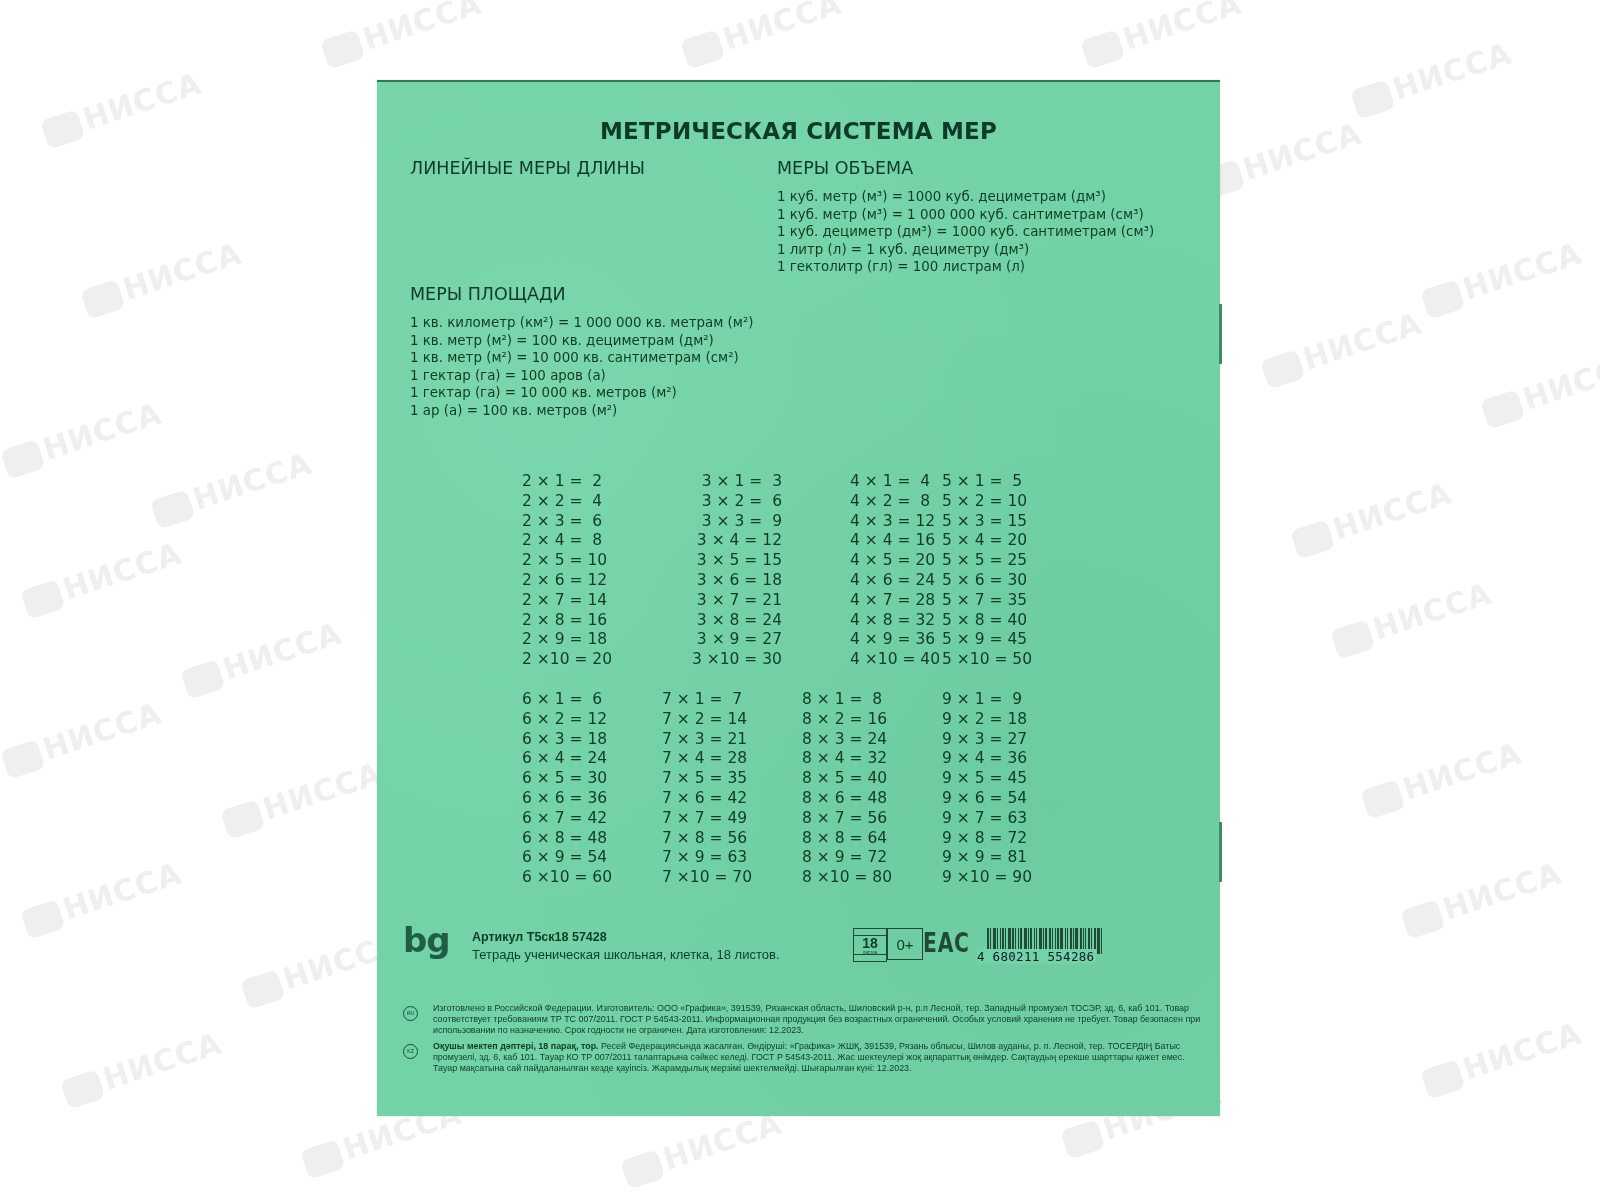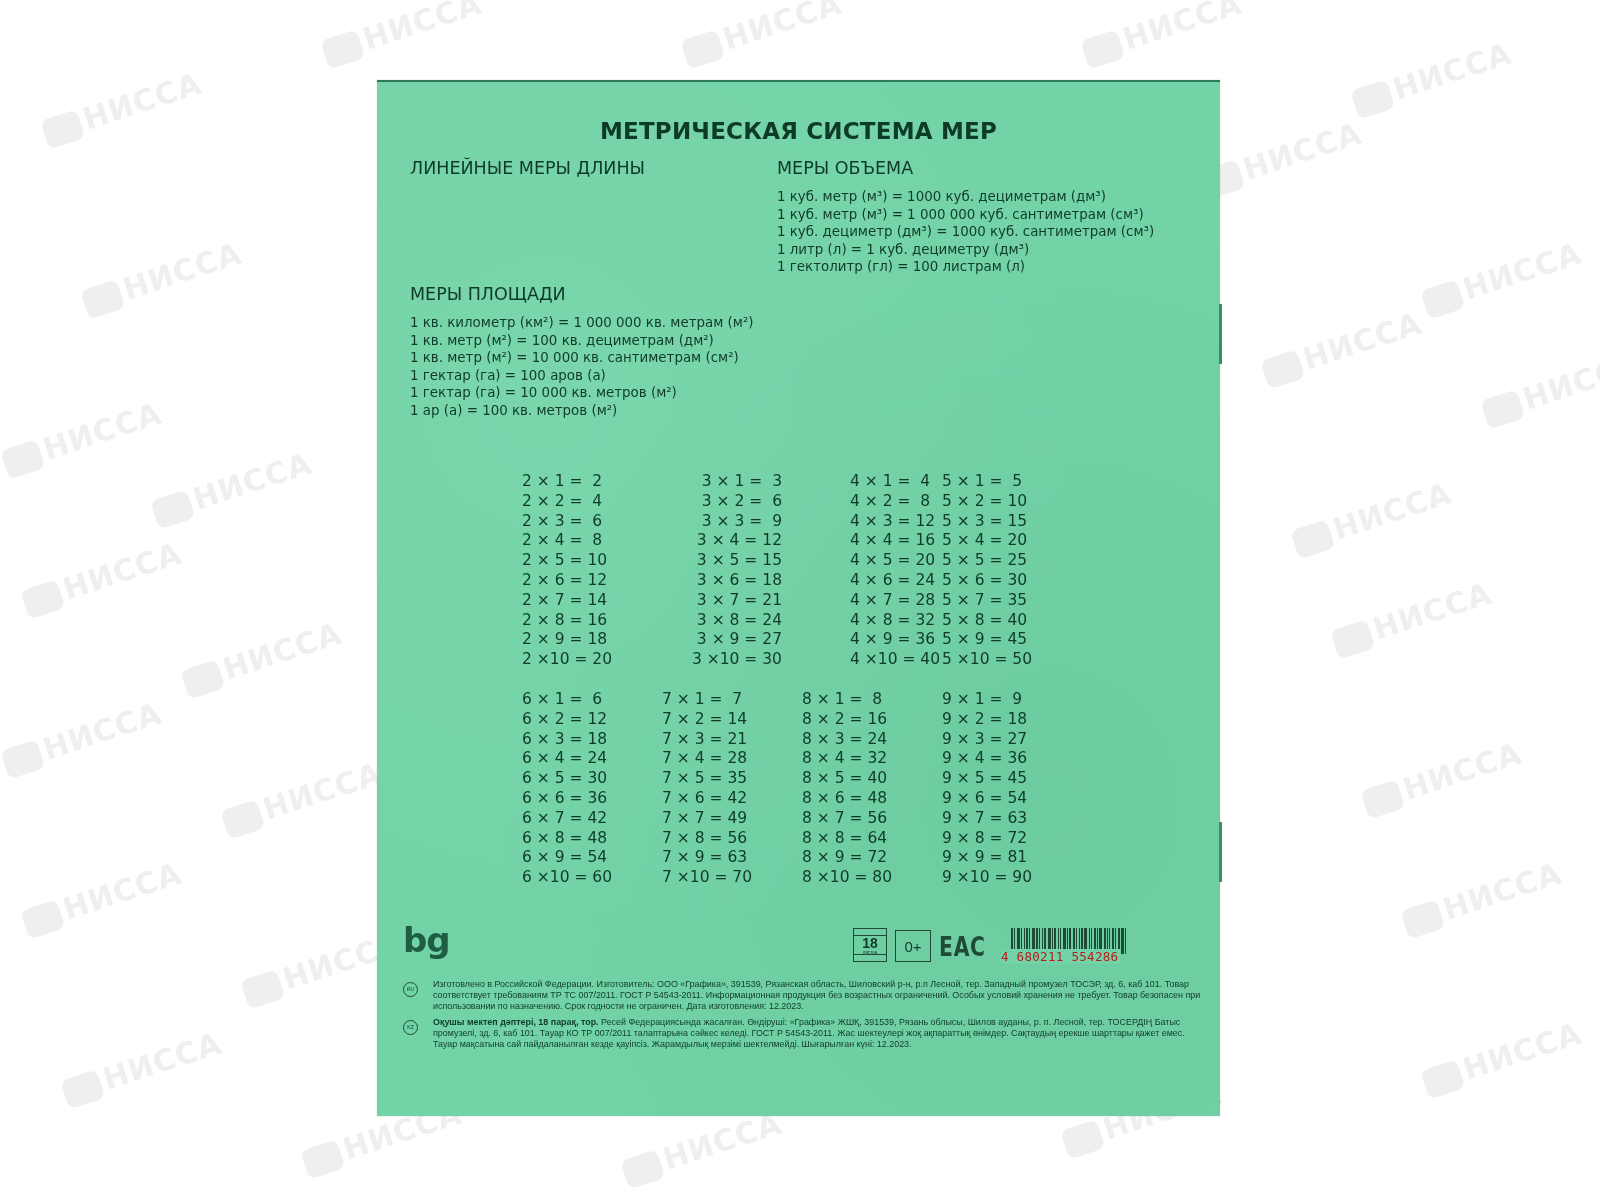--- a/index.html
+++ b/index.html
@@ -60,40 +60,40 @@
     }
 
     .footer-logo {
       position: absolute; left: 26px; top: 838px; font-family: "DejaVu Sans", sans-serif;
       font-weight: bold; font-size: 34px; color: #1f5d45; letter-spacing: -1px;
     }
     .article { position: absolute; left: 95px; top: 848px; font-family: "Liberation Sans", sans-serif; font-size: 12.5px; color: #0f3b2a; }
     .article .art-line { font-weight: bold; }
     .article .desc { margin-top: 3px; font-size: 13px; }
 
-    .badges { position: absolute; left: 476px; top: 846px; display: flex; align-items: flex-end; gap: 8px; }
+    .badges { position: absolute; left: 476px; top: 846px; display: flex; align-items: flex-start; }
     .badge-sheets {
       width: 32px; height: 32px; border: 1.5px solid #1e4a36; position: relative; text-align: center;
       background-image:
         linear-gradient(#1e4a36, #1e4a36), linear-gradient(#1e4a36, #1e4a36);
       background-size: 100% 1px, 100% 1px; background-position: 0 6px, 0 25px; background-repeat: no-repeat;
     }
     .badge-sheets .n { font-weight: bold; font-size: 14px; line-height: 14px; margin-top: 7px; color: #0f3b2a; }
     .badge-sheets .u { font-size: 4.5px; line-height: 5px; color: #0f3b2a; }
     .badge-age {
       width: 34px; height: 30px; border: 1.5px solid #1e4a36; display: flex; align-items: center; justify-content: center;
       font-size: 15px; color: #0f3b2a;
     }
     .eac { font-family: "DejaVu Sans", sans-serif; font-weight: bold; font-size: 26px; color: #1e4a36; transform: scaleX(0.78); transform-origin: left bottom; letter-spacing: 1px; margin-right: -6px; }
     .barcode { position: relative; width: 150px; height: 34px; }
     .barcode .bars { position: absolute; left: 10px; top: 0; width: 140px; height: 26px; display: flex; align-items: flex-start; }
     .barcode .bars span { display: inline-block; height: 26px; background: #1e4a36; margin-right: 1.4px; }
-    .barcode .num { position: absolute; left: 0; bottom: -2px; font-family: "DejaVu Sans Mono", monospace; font-size: 12.5px; color: #b91c1c; letter-spacing: 0.3px; background: #72d3a6; padding-right: 2px; }
-
-    .legal { position: absolute; left: 26px; width: 790px; font-family: "Liberation Sans", sans-serif; font-size: 9.6px; line-height: 10.8px; color: #0f3b2a; }
+    .barcode .num { position: absolute; left: 0; bottom: -2px; font-family: "DejaVu Sans Mono", monospace; font-size: 12.5px; color: #0f172a; letter-spacing: 0.3px; background: #72d3a6; padding-right: 2px; }
+
+    .legal { position: absolute; left: 26px; width: 790px; font-family: "Liberation Sans", sans-serif; font-size: 9.6px; line-height: 10.8px; color: #0f3b2a; margin-top: 24px; }
     .legal .flag {
       position: absolute; left: 0; top: 3px; width: 13px; height: 13px; border: 1px solid #1e4a36; border-radius: 50%;
       font-size: 5px; line-height: 13px; text-align: center; color: #0f3b2a;
     }
     .legal .txt { margin-left: 30px; transform: scaleX(0.93); transform-origin: left top; width: 830px; }
     .legal b { font-weight: bold; }
     .legal-ru { top: 897px; }
     .legal-kz { top: 935px; }
   </style>
 </head>
@@ -258,20 +258,24 @@
         <div class="mult-row">9 × 5 = 45</div>
         <div class="mult-row">9 × 6 = 54</div>
         <div class="mult-row">9 × 7 = 63</div>
         <div class="mult-row">9 × 8 = 72</div>
         <div class="mult-row">9 × 9 = 81</div>
         <div class="mult-row">9 ×10 = 90</div>
       </div>
     </div>
 
   <div class="footer-logo">bg</div>
+  <div class="article">
+    <div class="art-line">Артикул Т5ск18 57428</div>
+    <div class="desc">Тетрадь ученическая школьная, клетка, 18 листов.</div>
+  </div>
 
   <div class="badges">
     <div class="badge-sheets">
       <div class="n">18</div>
       <div class="u">листов</div>
     </div>
     <div class="badge-age">0+</div>
     <div class="eac">EAC</div>
     <div class="barcode">
       <div class="bars" id="barcode-bars">

